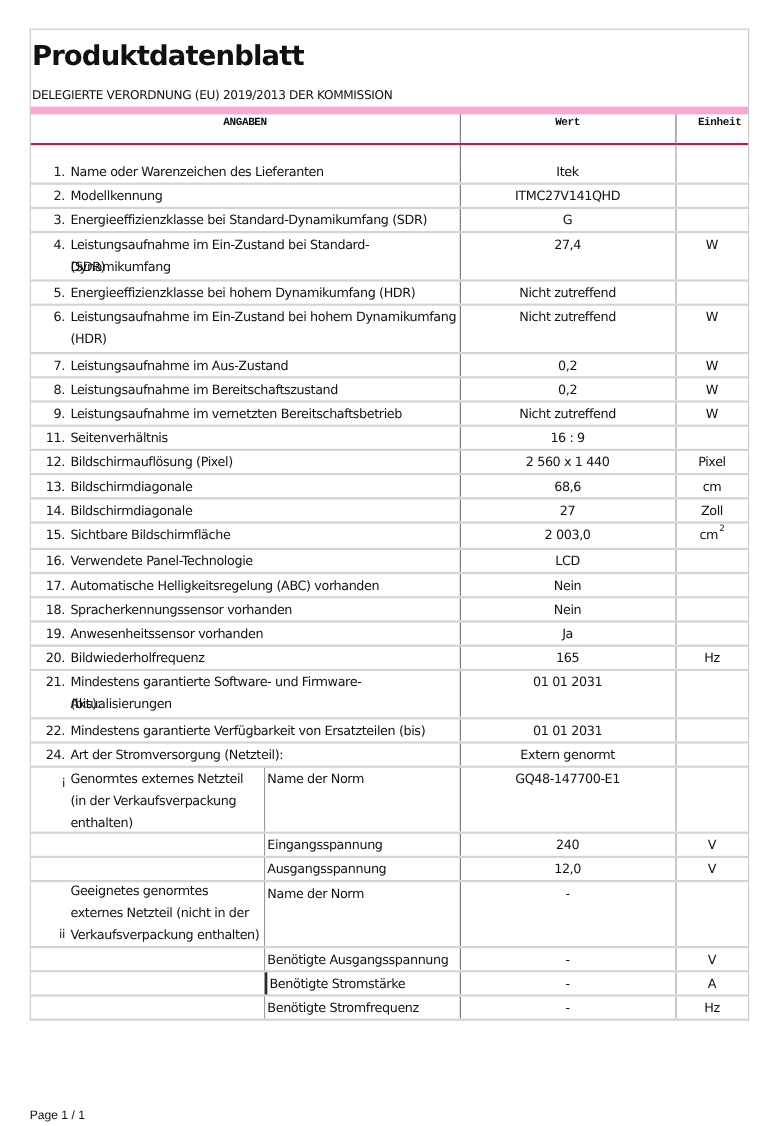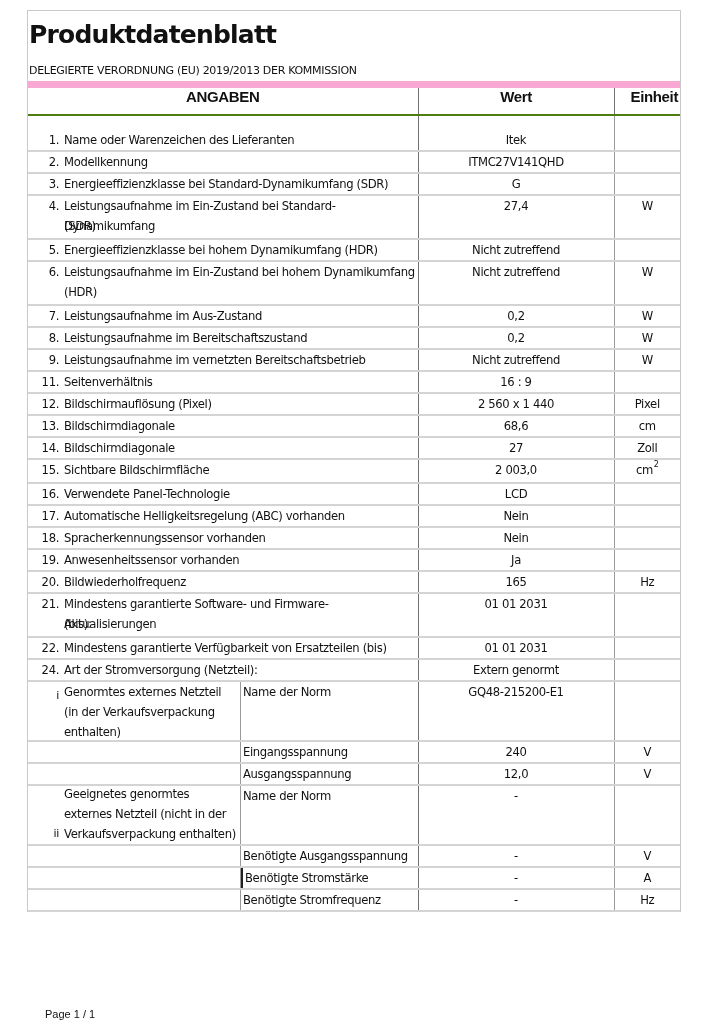--- a/index.html
+++ b/index.html
@@ -1,45 +1,45 @@
 <!DOCTYPE html>
 <html><head>
 <meta charset="utf-8">
 <style>
   html, body { margin: 0; padding: 0; background: #ffffff; }
   body { width: 706px; height: 1024px; position: relative; overflow: hidden; font-family: "Liberation Sans", sans-serif; color: #111; }
-  .sheet { position: absolute; left: 27px; top: 10px; width: 652px; border: 1px solid #c9c9c9; border-bottom: none; }
+  .sheet { position: absolute; left: 27px; top: 26px; width: 652px; border: 1px solid #c9c9c9; border-bottom: none; }
   .title { font-family: "DejaVu Sans", sans-serif; font-weight: bold; font-size: 25px; letter-spacing: -0.8px; padding: 4px 0 0 1px; height: 40px; line-height: 40px; }
   .subtitle { font-family: "DejaVu Sans", sans-serif; font-size: 11px; letter-spacing: -0.3px; padding-left: 1px; height: 26px; line-height: 32px; border-bottom: 7px solid #f9a8d4; }
   table { border-collapse: collapse; width: 652px; table-layout: fixed; font-family: "DejaVu Sans", sans-serif; font-size: 11.6px; letter-spacing: -0.35px; }
   td, th { padding: 0; vertical-align: top; }
   col.c-label { width: 390px; }
   col.c-value { width: 196px; }
   col.c-unit { width: 66px; }
-  th { font-family: Liberation Sans, sans-serif; font-weight: bold; font-size: 15px; height: 26px; line-height: 18px; text-align: center; border-bottom: 2px solid #4d7c0f; }
+  th { font-family: Liberation Mono, monospace; font-weight: bold; font-size: 10px; height: 26px; line-height: 18px; text-align: center; border-bottom: 2px solid #be185d; }
   th.wert { border-left: 1px solid #707070; }
   th.einheit { border-left: 1px solid #707070; text-align: right; padding-right: 6px; padding-left: 16px; }
   tr.spacer td { height: 14px; }
   tr.row td { border-bottom: 2px solid #d4d4d4; }
   td.v { border-left: 1px solid #707070; text-align: center; margin-top: 48px; }
   td.u { border-left: 1px solid #9a9a9a; text-align: center; }
   .line { height: 20px; line-height: 20px; display: flex; }
   .num { width: 31px; text-align: right; padding-right: 5px; flex: none; }
   .lbl { flex: 1; }
   .h1 td { height: 20px; line-height: 20px; }
   .h2 td { height: 42px; line-height: 20px; }
   .h3 td { height: 58px; line-height: 20px; }
   .sub-table { display: flex; }
   .sub-left { width: 212px; border-right: 1px solid #9a9a9a; display: flex; }
   .sub-num { width: 31px; text-align: right; padding-right: 5px; flex: none; padding-top: 4px; font-size: 11px; }
   .sub-text { flex: 1; }
   .sub-right { flex: 1; padding-left: 2px; }
   .sup { font-size: 8px; position: relative; top: -7px; margin-left: 1px; }
   .cursor-bar { border-left: 2px solid #222 !important; }
-  .footer { position: absolute; left: 45px; top: 1008px; font-family: "Liberation Sans", sans-serif; font-size: 11px; }
+  .footer { position: absolute; left: 27px; top: 1008px; font-family: "Liberation Sans", sans-serif; font-size: 11px; }
 </style>
 </head>
 <body>
 
 <div class="sheet">
   <div class="title">Produktdatenblatt</div>
   <div class="subtitle">DELEGIERTE VERORDNUNG (EU) 2019/2013 DER KOMMISSION</div>
 
   <table>
     <colgroup>
@@ -299,21 +299,21 @@
                 <span class="sub-num">i</span>
                 <div class="sub-text">
                   <div>Genormtes externes Netzteil</div>
                   <div>(in der Verkaufsverpackung</div>
                   <div>enthalten)</div>
                 </div>
               </div>
               <div class="sub-right">Name der Norm</div>
             </div>
           </td>
-          <td class="v">GQ48-215200-E1</td>
+          <td class="v">GQ48-147700-E1</td>
           <td class="u"></td>
         </tr>
         <tr class="row h1">
           <td>
             <div class="sub-table">
               <div class="sub-left" style="height: 20px;"></div>
               <div class="sub-right">Eingangsspannung</div>
             </div>
           </td>
           <td class="v">240</td>

